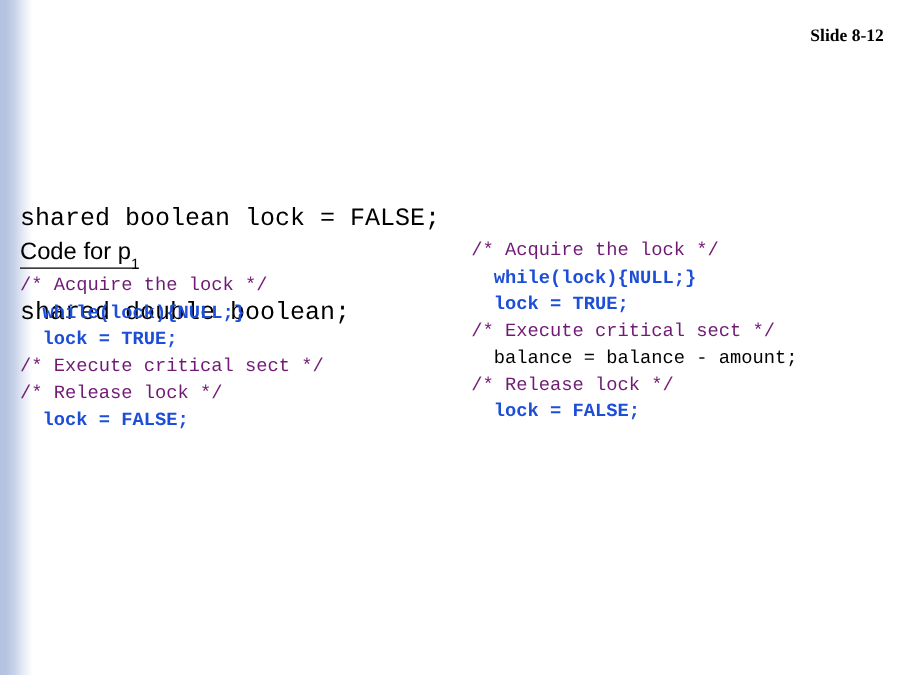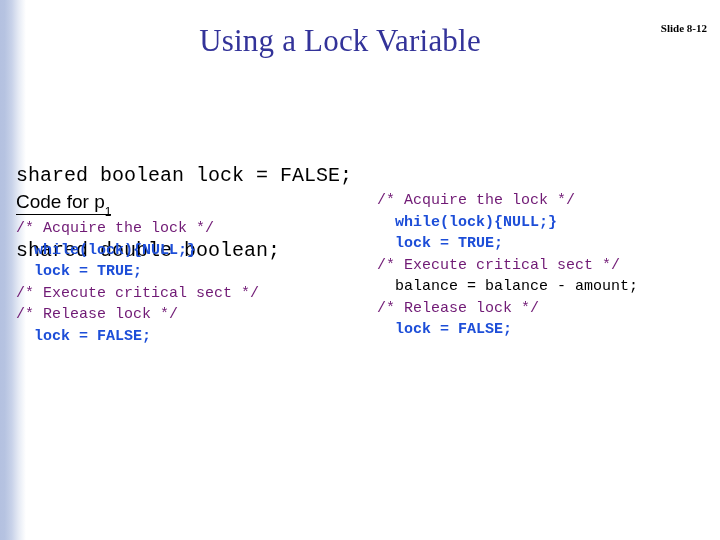--- a/index.html
+++ b/index.html
@@ -54,21 +54,21 @@
     color: #333399;
     white-space: nowrap;
     letter-spacing: 0.2px;
   }
 
   #slide-number {
     position: absolute;
     right: 13px;
     top: 22px;
     font-family: "Liberation Serif", "DejaVu Serif", serif;
-    font-size: 11px;
+    font-size: 14px;
     font-weight: bold;
     color: #000000;
     white-space: nowrap;
   }
 
   
   #shared-declarations {
     position: absolute;
     left: 16px;
     top: 113px;
@@ -138,21 +138,20 @@
     font-weight: normal;
   }
 </style>
 </head>
 <body>
 
 <div id="slide-edge-stripe"></div>
 
 <div id="slide-root">
 
-  <div id="slide-title">Using a Lock Variable</div>
 
   <div id="slide-number">Slide 8-12</div>
 
   <div id="shared-declarations">
     <span class="decl-line">shared boolean lock = FALSE;</span>
     <span class="decl-line">shared double boolean;</span>
   </div>
 
   <div class="code-column" id="code-column-p1">
     <div class="column-heading">

